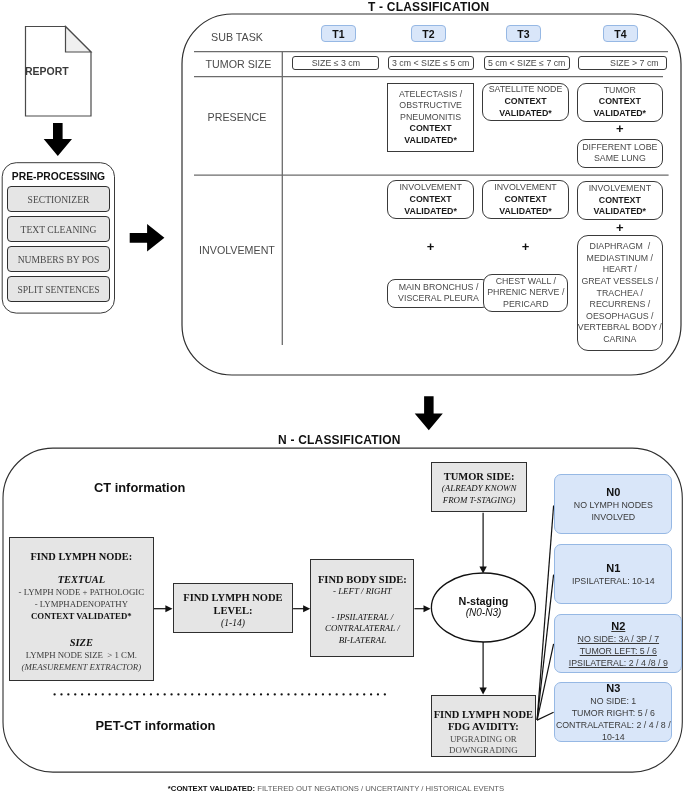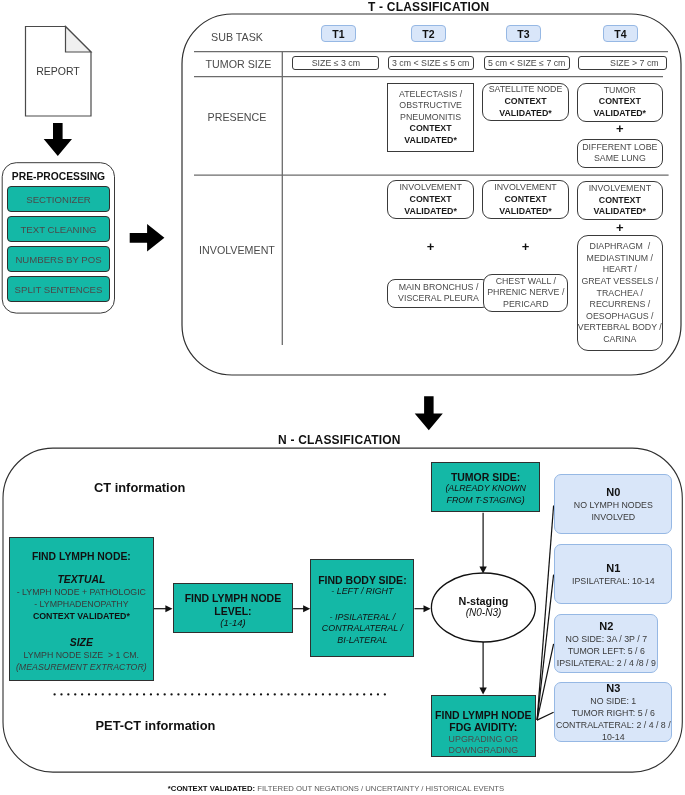--- a/index.html
+++ b/index.html
@@ -7,23 +7,23 @@
   body{width:685px;height:795px;font-family:"Liberation Sans",sans-serif;color:#231f20;overflow:hidden;}
   #root{position:relative;width:685px;height:795px;}
   .abs{position:absolute;}
 
   
   .nodebox{position:absolute;box-sizing:border-box;border:1px solid #3a3a3a;background:#fff;
            display:flex;flex-direction:column;align-items:center;justify-content:center;
            text-align:center;line-height:11.55px;font-size:8.8px;color:#4a4a4a;white-space:nowrap;}
   .nodebox .b{font-weight:bold;color:#1a1a1a;}
   .nodebox > span{white-space:pre;}
-  .sq{position:absolute;box-sizing:border-box;border:1px solid #2f2f2f;background:#14b8a6;
+  .sq{position:absolute;box-sizing:border-box;border:1px solid #2f2f2f;background:#e5e5e5;
       display:flex;flex-direction:column;align-items:center;justify-content:center;
-      text-align:center;white-space:nowrap;}
+      text-align:center;white-space:nowrap;font-family:Liberation Serif, serif;}
   .rowlabel{position:absolute;font-size:10.7px;color:#4a4a4a;white-space:nowrap;}
   .plus{position:absolute;font-weight:bold;font-size:13px;color:#111;text-align:center;}
   .title{position:absolute;font-weight:bold;font-size:12px;color:#111;white-space:nowrap;letter-spacing:0.2px;}
   .tchip{position:absolute;box-sizing:border-box;background:#d9e6f9;border:1px solid #96b8e4;border-radius:4px;
          display:flex;align-items:center;justify-content:center;font-weight:bold;font-size:10.5px;color:#111;}
   .sizebox{position:absolute;box-sizing:border-box;border:1px solid #3a3a3a;border-radius:3px;background:#fff;
            display:flex;align-items:center;justify-content:center;font-size:8.8px;color:#4a4a4a;white-space:pre;}
   .nbox{position:absolute;box-sizing:border-box;background:#d9e6f9;border:1px solid #96b8e4;border-radius:7px;
         display:flex;flex-direction:column;align-items:center;justify-content:center;
         text-align:center;font-size:8.8px;line-height:12.1px;color:#3a3a3a;white-space:nowrap;padding-top:1.8px;}
@@ -77,21 +77,21 @@
     </g>
 
     <g fill="none" stroke="#111" stroke-width="1.2">
       <path d="M537.1 720.1 L553.6 505.5"></path>
       <path d="M537.1 720.1 L553.6 574.6"></path>
       <path d="M537.1 720.1 L553.6 643.9"></path>
       <path d="M537.1 720.1 L553.6 712.2"></path>
     </g>
   </svg>
 
-  <div class="abs" style="left:25px;top:65px;width:66px;text-align:center;font-size:10.5px;color:#3a3a3a;">REPORT</div>
+  <div class="abs" style="left:25px;top:65px;width:66px;font-size:10.5px;color:#3a3a3a;font-weight:bold;">REPORT</div>
 
   <div class="abs" style="left:2px;top:170.8px;width:113px;text-align:center;font-size:10.3px;font-weight:bold;color:#111;">PRE-PROCESSING</div>
 
   <div class="sq" style="left:7px;top:186px;width:103px;height:26px;border-radius:4px;font-size:9.6px;color:#4a4a4a;">SECTIONIZER</div>
   <div class="sq" style="left:7px;top:216px;width:103px;height:26px;border-radius:4px;font-size:9.6px;color:#4a4a4a;">TEXT CLEANING</div>
   <div class="sq" style="left:7px;top:246px;width:103px;height:26px;border-radius:4px;font-size:9.6px;color:#4a4a4a;">NUMBERS BY POS</div>
   <div class="sq" style="left:7px;top:276px;width:103px;height:26px;border-radius:4px;font-size:9.6px;color:#4a4a4a;">SPLIT SENTENCES</div>
 
   <div class="title" style="left:368px;top:0px;">T - CLASSIFICATION</div>
 
@@ -200,21 +200,21 @@
   </div>
 
   <div class="sq" style="left:310.4px;top:558.5px;width:104px;height:98.3px;font-size:8.9px;line-height:11.8px;color:#111;display:block;text-align:center;">
     <div style="font-weight:bold;font-size:10.5px;margin-top:14.2px;line-height:12.3px;">FIND BODY SIDE:</div>
     <div style="font-style:italic;">- LEFT / RIGHT</div>
     <div style="font-style:italic;margin-top:13.8px;">- IPSILATERAL /</div>
     <div style="font-style:italic;">CONTRALATERAL /</div>
     <div style="font-style:italic;">BI-LATERAL</div>
   </div>
 
-  <div class="sq" style="left:431.1px;top:462.4px;width:109px;height:49.7px;font-size:8.85px;line-height:11.9px;color:#111;display:block;text-align:center;">
+  <div class="sq" style="left:431.1px;top:462.4px;width:96px;height:49.7px;font-size:8.85px;line-height:11.9px;color:#111;display:block;text-align:center;">
     <div style="font-weight:bold;font-size:10.5px;margin-top:7.6px;line-height:12.5px;">TUMOR SIDE:</div>
     <div style="font-style:italic;">(ALREADY KNOWN</div>
     <div style="font-style:italic;">FROM T-STAGING)</div>
   </div>
 
   <svg class="layer" viewBox="0 0 685 795">
     <ellipse cx="483.4" cy="607.5" rx="52" ry="34.5" fill="#fff" stroke="#111" stroke-width="1.3"></ellipse>
   </svg>
   <div class="abs" style="left:431px;top:595px;width:105px;text-align:center;font-size:10.8px;line-height:12.3px;color:#111;">
     <div style="font-weight:bold;">N-staging</div>
@@ -230,21 +230,21 @@
 
   <div class="nbox" style="left:554.3px;top:474.2px;width:118px;height:59.4px;">
     <span class="code">N0</span>
     <span>NO LYMPH NODES</span>
     <span>INVOLVED</span>
   </div>
   <div class="nbox" style="left:554.3px;top:544.4px;width:118px;height:59.4px;">
     <span class="code">N1</span>
     <span>IPSILATERAL: 10-14</span>
   </div>
-  <div class="nbox" style="left:554.3px;top:614.2px;width:104px;height:58.7px;">
+  <div class="nbox" style="left:554.3px;top:614.2px;width:128px;height:58.7px;text-decoration:underline;">
     <span class="code">N2</span>
     <span>NO SIDE: 3A / 3P / 7</span>
     <span>TUMOR LEFT: 5 / 6</span>
     <span>IPSILATERAL: 2 / 4 /8 / 9</span>
   </div>
   <div class="nbox" style="left:554.3px;top:682.1px;width:118px;height:59.8px;">
     <span class="code">N3</span>
     <span>NO SIDE: 1</span>
     <span>TUMOR RIGHT: 5 / 6</span>
     <span>CONTRALATERAL: 2 / 4 / 8 /</span>

